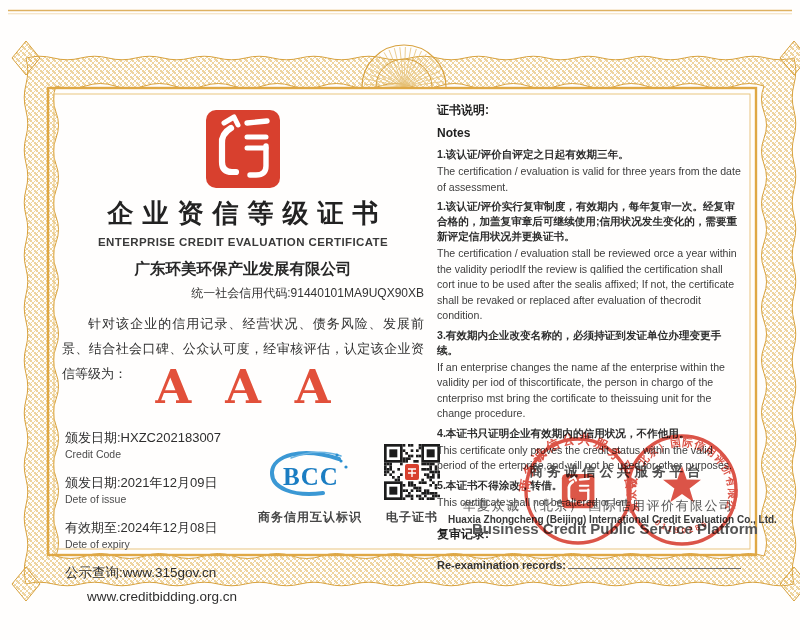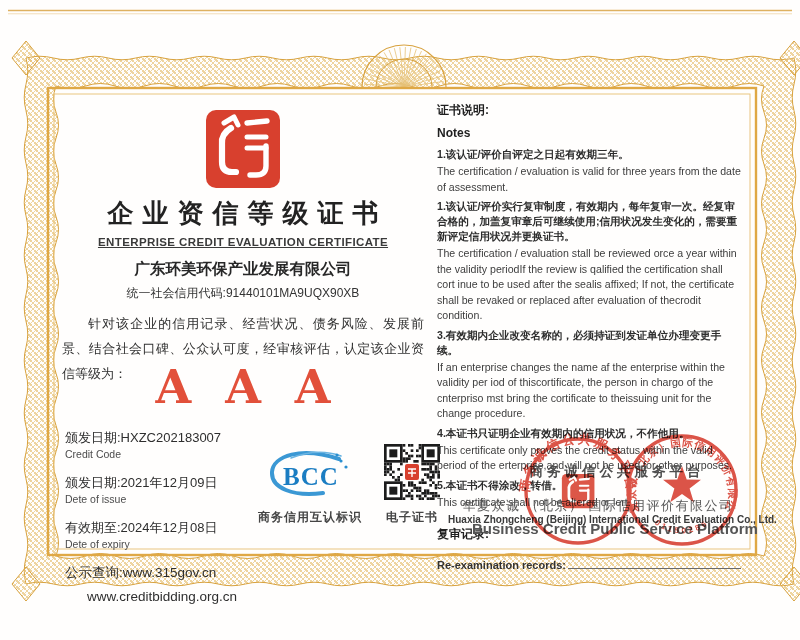--- a/index.html
+++ b/index.html
@@ -8,23 +8,23 @@
   svg{display:block;}
   .frame-svg,.stamps-svg{position:absolute;left:0;top:0;pointer-events:none;}
   .stamps-svg{mix-blend-mode:multiply;opacity:.88;}
 
   
   .left-col{position:absolute;left:62px;top:100px;width:362px;}
   .seal-wrap{width:78px;height:82px;margin:8px auto 4px;}
   .cert-title{font-size:26px;font-weight:bold;color:#222;text-align:center;
               letter-spacing:9px;padding-left:9px;margin-top:6px;}
   .cert-sub{font-size:11.5px;font-weight:bold;color:#3a3a3a;text-align:center;
-            letter-spacing:.4px;margin-top:5px;text-decoration:underline;}
+            letter-spacing:.4px;margin-top:5px;}
   .company{font-size:15.5px;font-weight:bold;color:#272727;text-align:center;margin-top:11px;}
-  .uscc{font-size:12px;color:#333;text-align:center;margin-top:5px;}
+  .uscc{font-size:12px;color:#333;text-align:right;margin-top:5px;}
   .para{font-size:13px;line-height:25px;text-align:justify;color:#303030;
         text-indent:2em;margin-top:9px;}
   .rating{font-family:"DejaVu Serif","Liberation Serif",serif;font-size:46px;font-weight:bold;
           color:#e2503a;text-align:center;letter-spacing:34px;padding-left:34px;
           margin-top:-27px;height:56px;line-height:56px;}
   .field{margin-top:14px;padding-left:3px;}
   .field .f-main{font-size:13px;color:#2e2e2e;}
   .field .f-sub{font-size:10.5px;color:#4c4c4c;margin-top:1px;}
   .query{margin-top:14px;padding-left:3px;font-size:13.5px;color:#2e2e2e;}
   .query .q2{margin-top:7px;padding-left:22px;}

